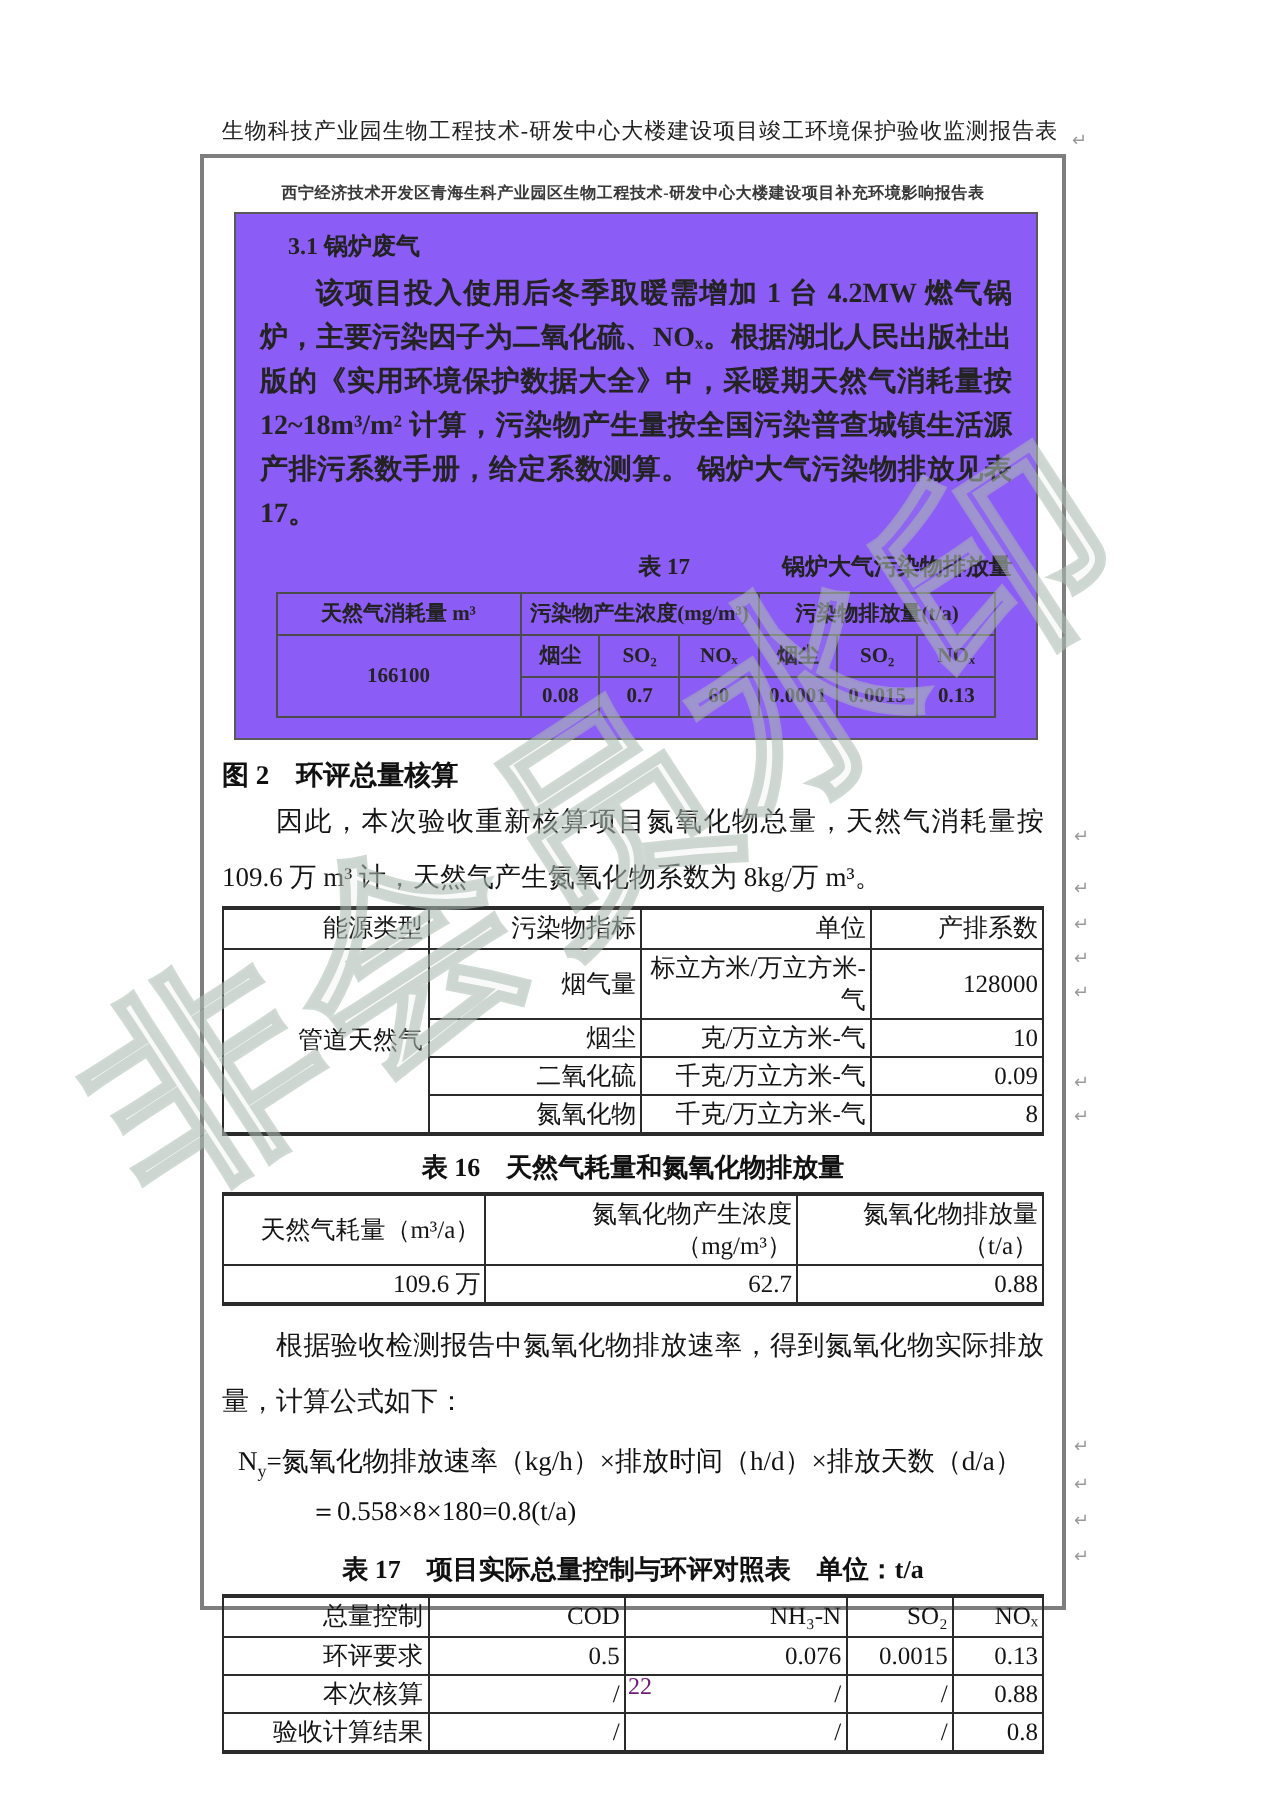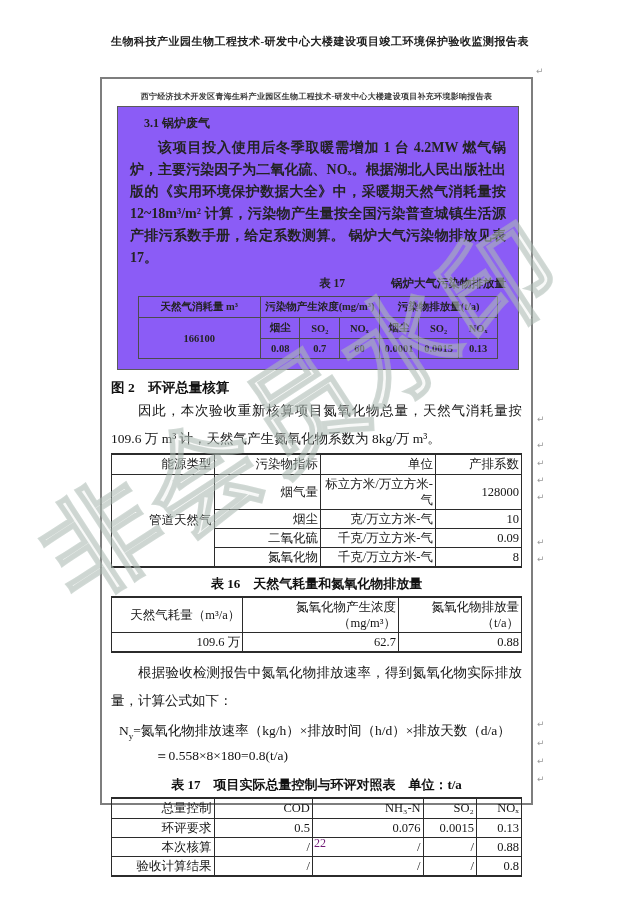--- a/index.html
+++ b/index.html
@@ -5,22 +5,22 @@
   * { margin:0; padding:0; box-sizing:border-box; }
   html,body { width:640px; height:905px; background:#ffffff; overflow:hidden; }
   body {
     position:relative;
     font-family:"Liberation Serif","DejaVu Serif",serif;
     color:#111;
   }
 
   
   .doc-header {
-    position:absolute; top:34px; left:0; width:640px;
-    text-align:center; font-size:11px; font-weight:bold; color:#222;
+    position:absolute; top:58px; left:0; width:640px;
+    text-align:center; font-size:11px; font-weight:normal; color:#222;
     letter-spacing:0.5px;
   }
 
   
   .outer-box {
     position:absolute; left:100px; top:77px; width:433px; height:728px;
     border:2px solid #7e7e7e; background:#fff; padding:0 9px;
   }
 
   

